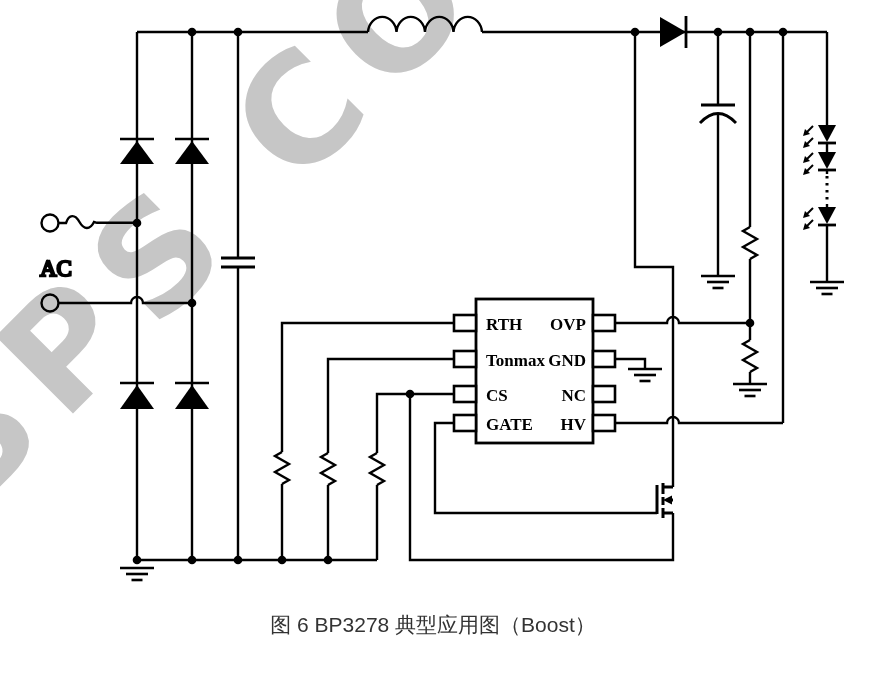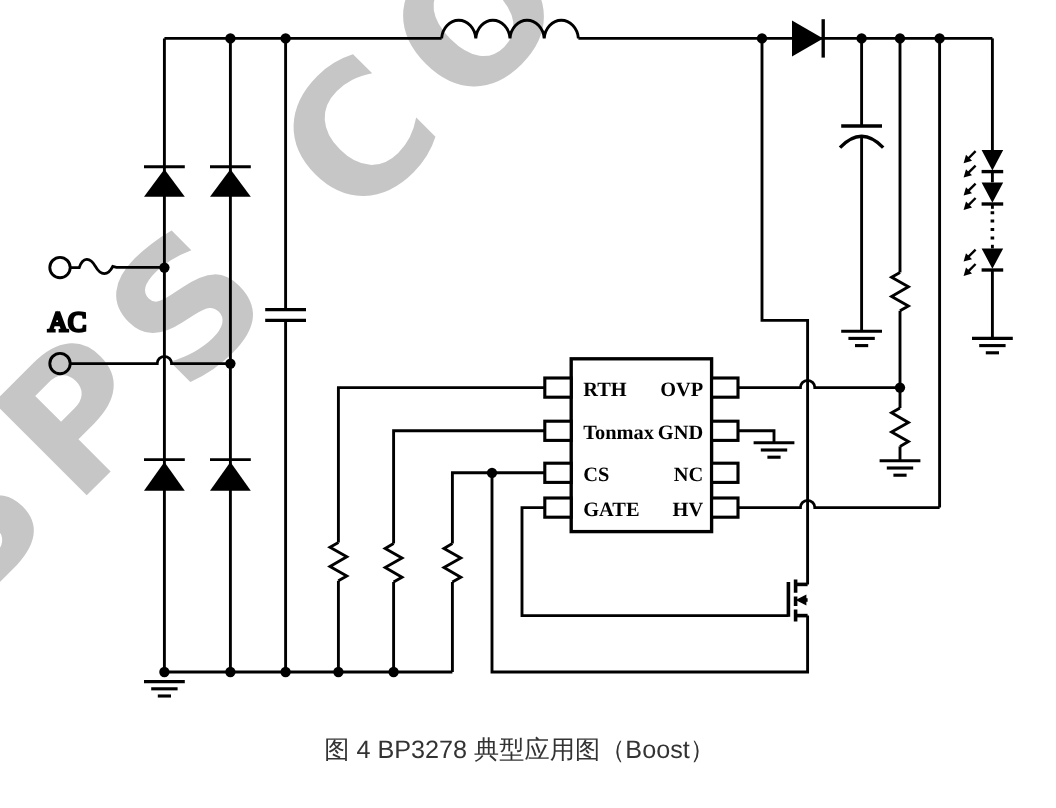--- a/index.html
+++ b/index.html
@@ -218,14 +218,14 @@
       <circle cx="750" cy="323" r="4.3"></circle>
       <circle cx="410" cy="394" r="4.3"></circle>
       <circle cx="137" cy="560" r="4.3"></circle>
       <circle cx="192" cy="560" r="4.3"></circle>
       <circle cx="238" cy="560" r="4.3"></circle>
       <circle cx="282" cy="560" r="4.3"></circle>
       <circle cx="328" cy="560" r="4.3"></circle>
     </g>
   </svg>
 
-  <div class="caption">图 4 BP3278 典型应用图（Boost）</div>
+  <div class="caption">图 6 BP3278 典型应用图（Boost）</div>
 </div>
 
 </body></html>

